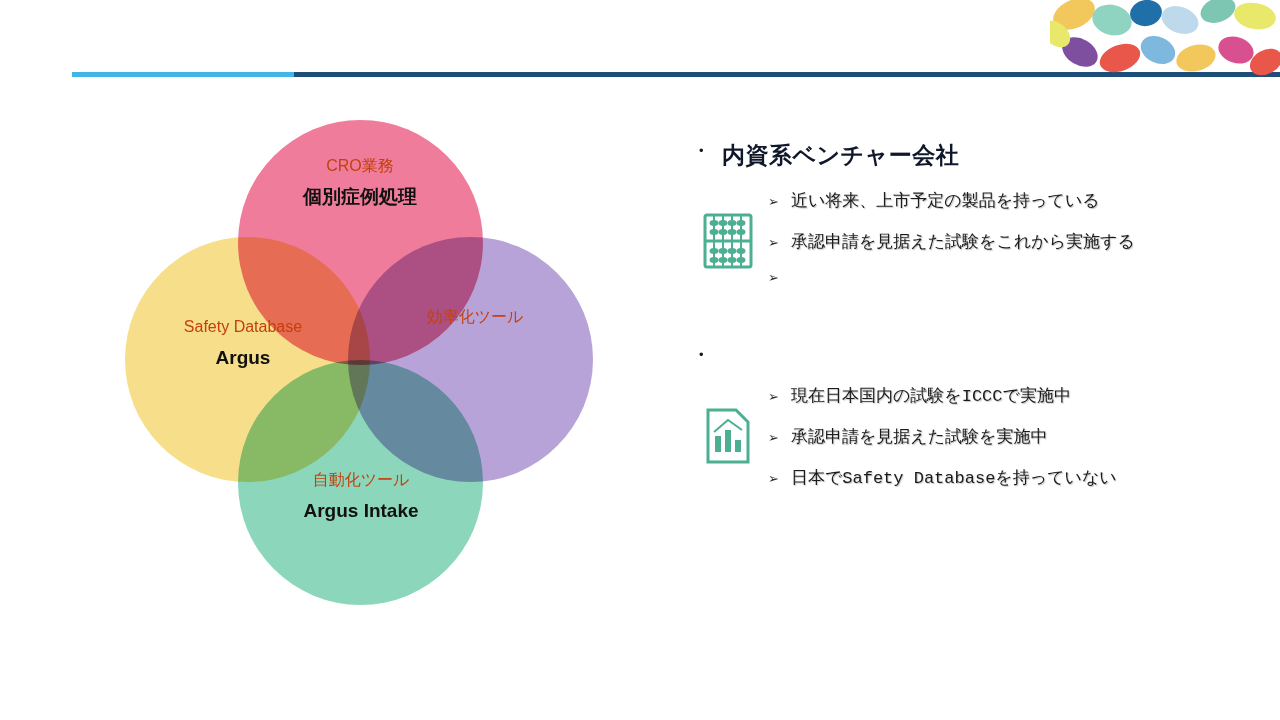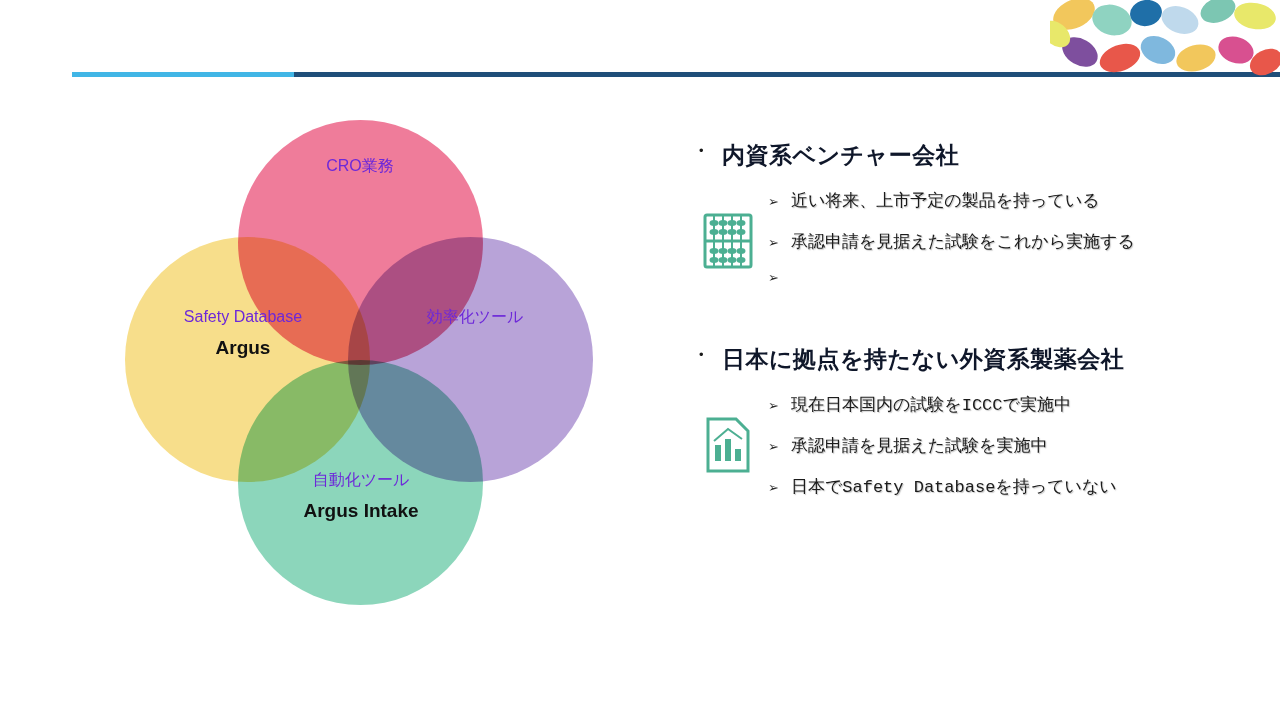--- a/index.html
+++ b/index.html
@@ -100,31 +100,31 @@
     text-align: center;
     color: #1a1a1a;
     line-height: 1.45;
     z-index: 5;
     width: 220px;
   }
   .venn-label .sub {
     font-size: 16px;
     font-weight: 400;
     display: block;
-    color: #6d28d9;
+    color: #c2410c;
   }
   .venn-label .main {
     font-size: 19px;
     font-weight: bold;
     display: block;
     margin-top: 6px;
     color: #111111;
   }
   .lbl-top    { left: 125px; top: 34px; }
-  .lbl-left   { left: 8px;   top: 185px; }
+  .lbl-left   { left: 8px;   top: 195px; }
   .lbl-right  { left: 240px; top: 185px; }
   .lbl-bottom { left: 126px; top: 348px; }
 
   
   .content {
     position: absolute;
     left: 690px;
     top: 140px;
     width: 560px;
   }
@@ -216,20 +216,21 @@
 </div>
 
 <div class="venn">
   <div class="circle c-top"></div>
   <div class="circle c-left"></div>
   <div class="circle c-right"></div>
   <div class="circle c-bottom"></div>
 
   <div class="venn-label lbl-top">
     <span class="sub">CRO業務</span>
+    <span class="main">個別症例処理</span>
   </div>
 
   <div class="venn-label lbl-left">
     <span class="sub">Safety Database</span>
     <span class="main">Argus</span>
   </div>
 
   <div class="venn-label lbl-right">
     <span class="sub">効率化ツール</span>
   </div>
@@ -288,21 +289,20 @@
         <li class="sub-item">
           <span class="arrow">➢</span>
         </li>
       </ul>
     </div>
   </div>
 
   <div class="section section-2">
     <div class="section-head">
       <span class="bullet-dot">・</span>
-      <span class="section-title">日本に拠点を持たない外資系製薬会社</span>
     </div>
     <div class="section-body">
       <div class="icon-box">
         <svg width="52" height="60" viewBox="0 0 52 60" xmlns="http://www.w3.org/2000/svg">
           <path d="M6 4 H34 L46 16 V56 H6 Z" fill="none" stroke="#4CAF92" stroke-width="3"></path>
           <rect x="13" y="30" width="6" height="16" fill="#4CAF92"></rect>
           <rect x="23" y="24" width="6" height="22" fill="#4CAF92"></rect>
           <rect x="33" y="34" width="6" height="12" fill="#4CAF92"></rect>
           <path d="M12 26 L26 14 L40 24" fill="none" stroke="#4CAF92" stroke-width="2"></path>
         </svg>

